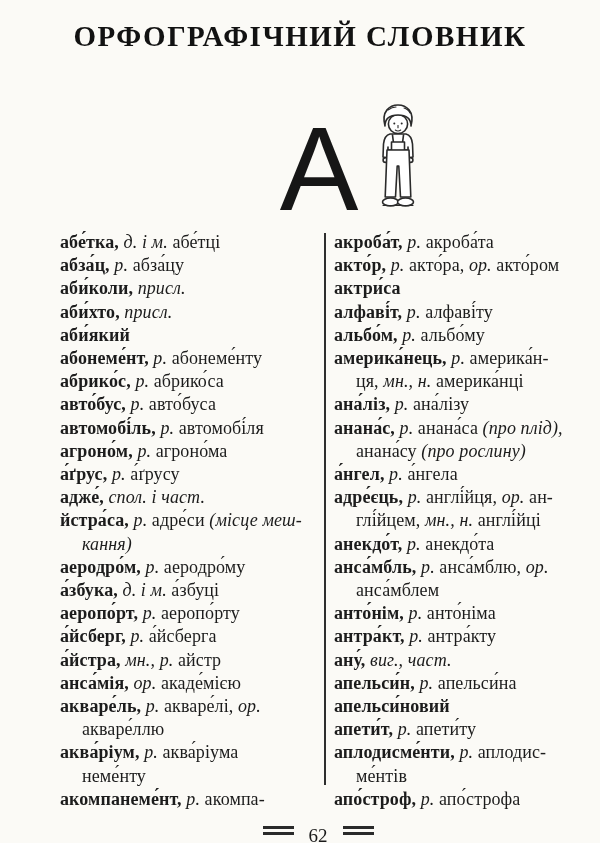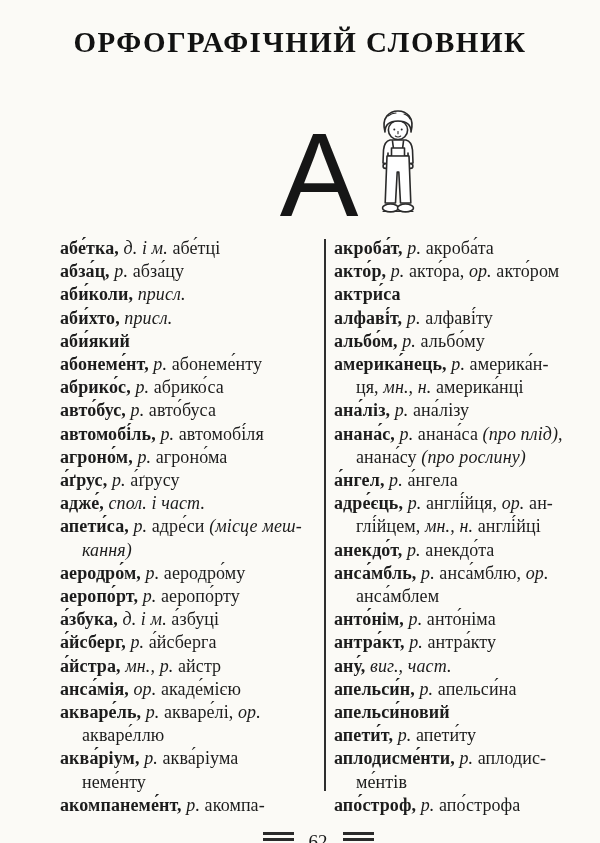--- a/index.html
+++ b/index.html
@@ -4,21 +4,21 @@
 <style>
   html,body{margin:0;padding:0;}
   body{
     width:600px;height:843px;
     background:#fbfaf6;
     color:#1c1c1c;
     font-family:"Liberation Serif", serif;
     overflow:hidden;
     position:relative;
   }
-  .page{width:600px;height:771px;box-sizing:border-box;padding-top:26px;}
+  .page{width:600px;height:771px;box-sizing:border-box;padding-top:20px;}
 
   .title{
     text-align:center;
     font-weight:bold;
     font-size:29px;
     letter-spacing:1.5px;
     color:#121212;
     margin:0;
     font-family:"Liberation Serif", serif;
   }
@@ -134,25 +134,25 @@
         <div class="entry-line"><span class="seg-b">аби́коли,</span><span class="seg-n"> </span><span class="seg-i">присл.</span></div>
         <div class="entry-line"><span class="seg-b">аби́хто,</span><span class="seg-n"> </span><span class="seg-i">присл.</span></div>
         <div class="entry-line"><span class="seg-b">аби́який</span></div>
         <div class="entry-line"><span class="seg-b">абонеме́нт,</span><span class="seg-n"> </span><span class="seg-i">р.</span><span class="seg-n"> абонеме́нту</span></div>
         <div class="entry-line"><span class="seg-b">абрико́с,</span><span class="seg-n"> </span><span class="seg-i">р.</span><span class="seg-n"> абрико́са</span></div>
         <div class="entry-line"><span class="seg-b">авто́бус,</span><span class="seg-n"> </span><span class="seg-i">р.</span><span class="seg-n"> авто́буса</span></div>
         <div class="entry-line"><span class="seg-b">автомобі́ль,</span><span class="seg-n"> </span><span class="seg-i">р.</span><span class="seg-n"> автомобі́ля</span></div>
         <div class="entry-line"><span class="seg-b">агроно́м,</span><span class="seg-n"> </span><span class="seg-i">р.</span><span class="seg-n"> агроно́ма</span></div>
         <div class="entry-line"><span class="seg-b">а́ґрус,</span><span class="seg-n"> </span><span class="seg-i">р.</span><span class="seg-n"> а́ґрусу</span></div>
         <div class="entry-line"><span class="seg-b">адже́,</span><span class="seg-n"> </span><span class="seg-i">спол. і част.</span></div>
-        <div class="entry-line"><span class="seg-b">апети́са,</span><span class="seg-n"> </span><span class="seg-i">р.</span><span class="seg-n"> адре́си </span><span class="seg-i">(місце меш-</span></div>
+        <div class="entry-line"><span class="seg-b">йстра́са,</span><span class="seg-n"> </span><span class="seg-i">р.</span><span class="seg-n"> адре́си </span><span class="seg-i">(місце меш-</span></div>
         <div class="entry-line cont"><span class="seg-i">кання)</span></div>
         <div class="entry-line"><span class="seg-b">аеродро́м,</span><span class="seg-n"> </span><span class="seg-i">р.</span><span class="seg-n"> аеродро́му</span></div>
+        <div class="entry-line"><span class="seg-b">а́збука,</span><span class="seg-n"> </span><span class="seg-i">д. і м.</span><span class="seg-n"> а́збуці</span></div>
         <div class="entry-line"><span class="seg-b">аеропо́рт,</span><span class="seg-n"> </span><span class="seg-i">р.</span><span class="seg-n"> аеропо́рту</span></div>
-        <div class="entry-line"><span class="seg-b">а́збука,</span><span class="seg-n"> </span><span class="seg-i">д. і м.</span><span class="seg-n"> а́збуці</span></div>
         <div class="entry-line"><span class="seg-b">а́йсберг,</span><span class="seg-n"> </span><span class="seg-i">р.</span><span class="seg-n"> а́йсберга</span></div>
         <div class="entry-line"><span class="seg-b">а́йстра,</span><span class="seg-n"> </span><span class="seg-i">мн., р.</span><span class="seg-n"> айстр</span></div>
         <div class="entry-line"><span class="seg-b">анса́мія,</span><span class="seg-n"> </span><span class="seg-i">ор.</span><span class="seg-n"> акаде́мією</span></div>
         <div class="entry-line"><span class="seg-b">акваре́ль,</span><span class="seg-n"> </span><span class="seg-i">р.</span><span class="seg-n"> акваре́лі, </span><span class="seg-i">ор.</span></div>
         <div class="entry-line cont"><span class="seg-n">акваре́ллю</span></div>
         <div class="entry-line"><span class="seg-b">аква́ріум,</span><span class="seg-n"> </span><span class="seg-i">р.</span><span class="seg-n"> аква́ріума</span></div>
         <div class="entry-line cont"><span class="seg-n">неме́нту</span></div>
         <div class="entry-line"><span class="seg-b">акомпанеме́нт,</span><span class="seg-n"> </span><span class="seg-i">р.</span><span class="seg-n"> акомпа-</span></div>
       </div>
     <div class="divider"></div>

